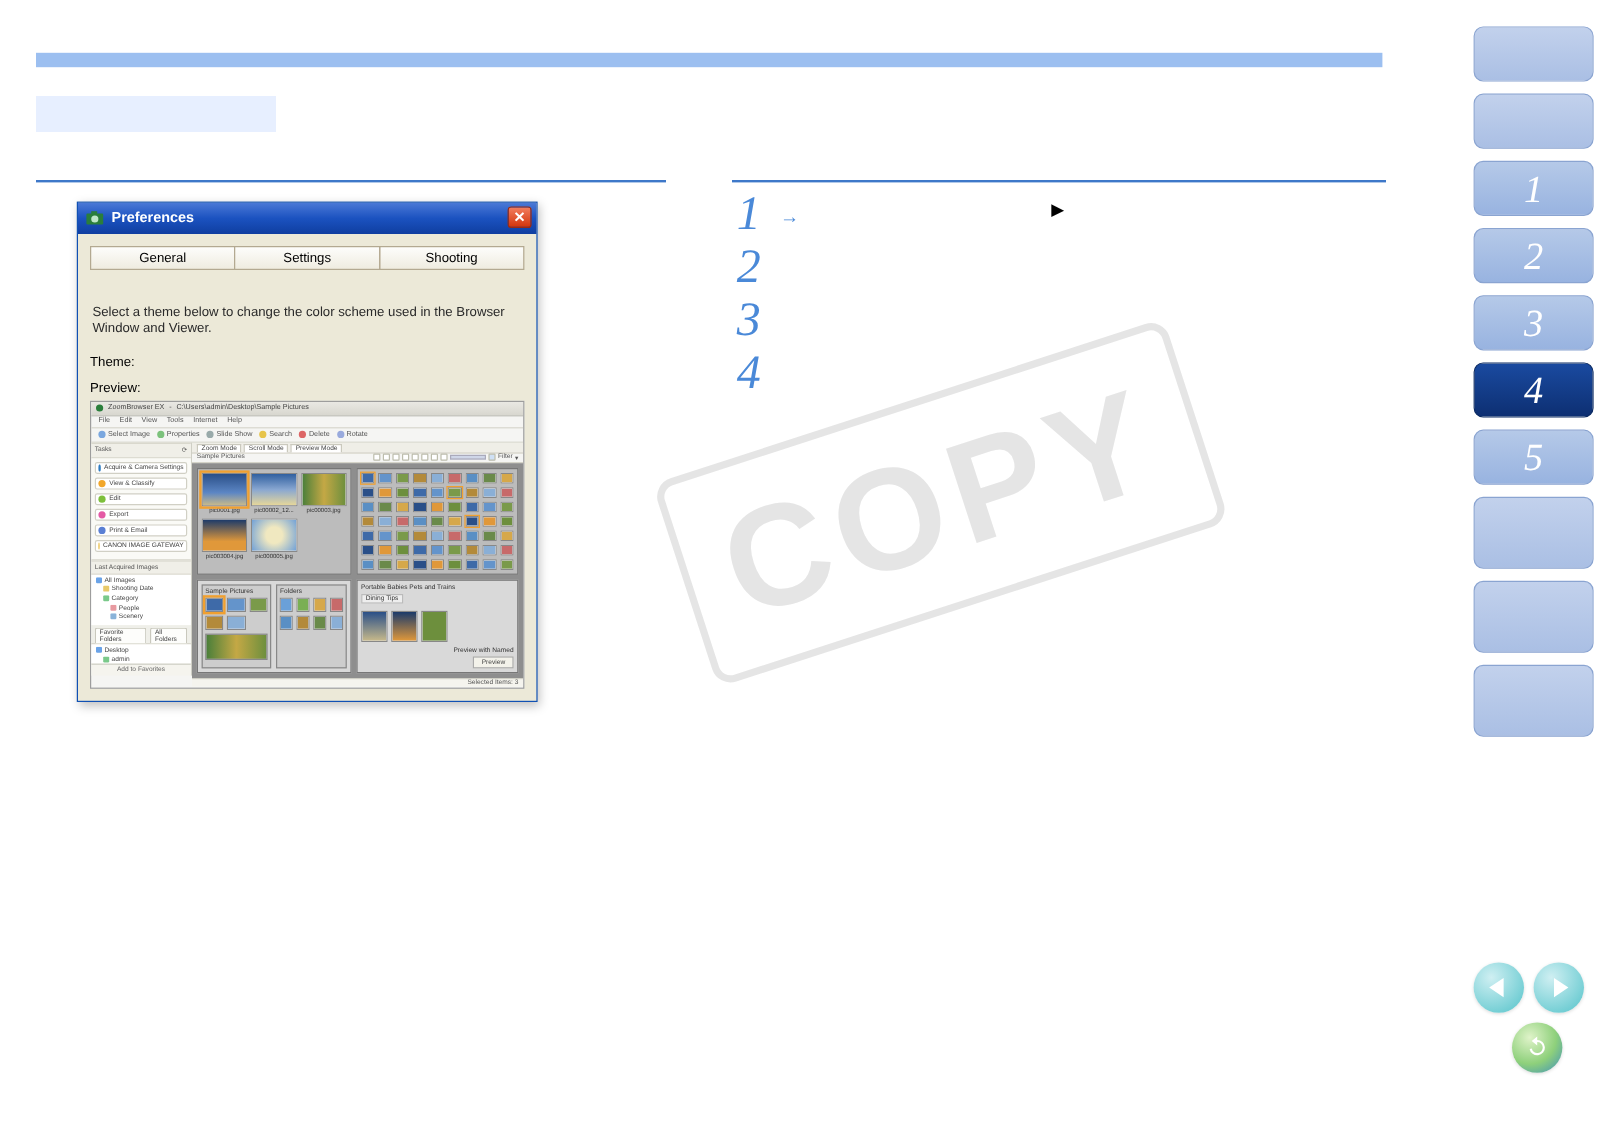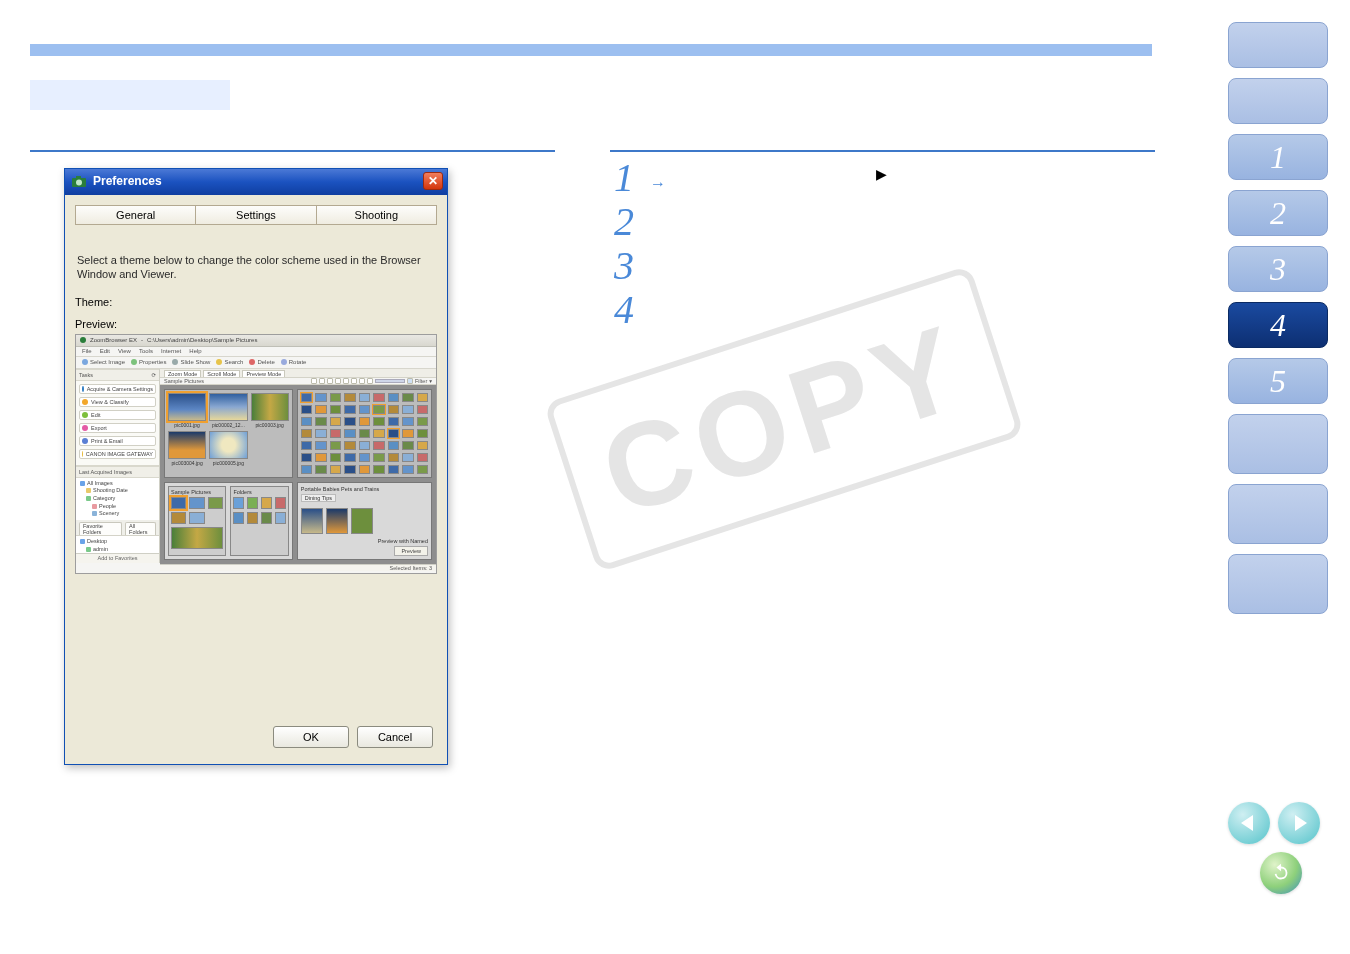--- a/index.html
+++ b/index.html
@@ -954,18 +954,14 @@
                 </div>
               </div>
             </div>
             <div class="pv-status">Selected Items: 3</div>
           </div>
         </div>
       </div>
 
     </div>
 
-    <div class="dlg-btn-row">
-      <div class="dlg-btn">OK</div>
-      <div class="dlg-btn">Cancel</div>
-    </div>
   </div>
 </div>
 
 </body></html>

